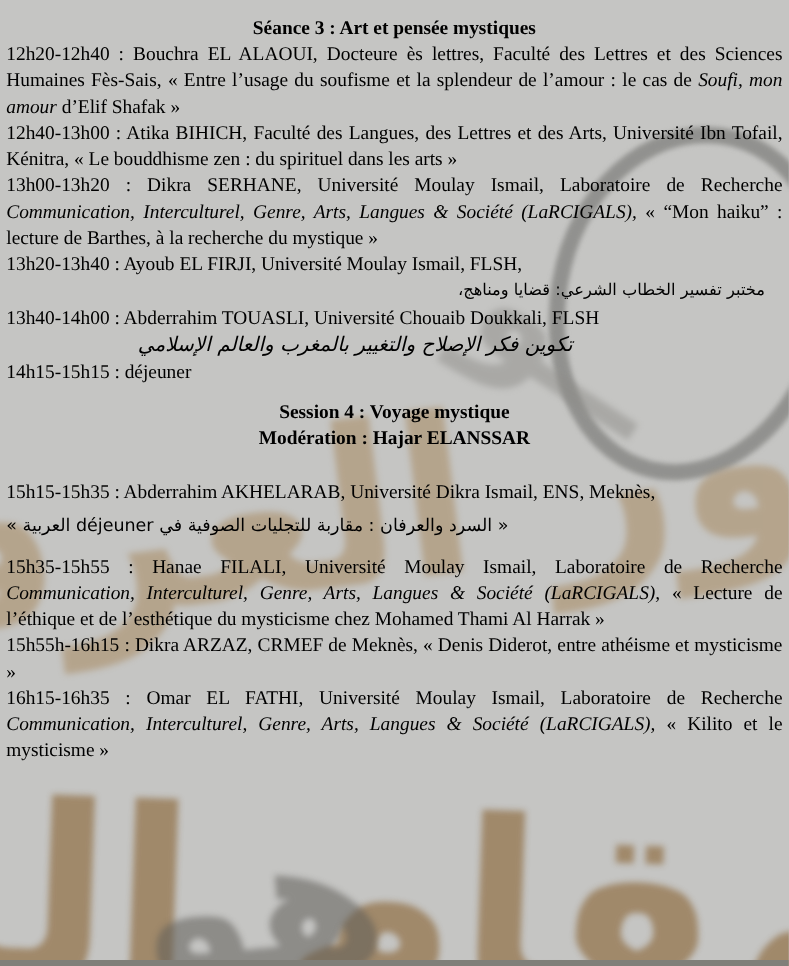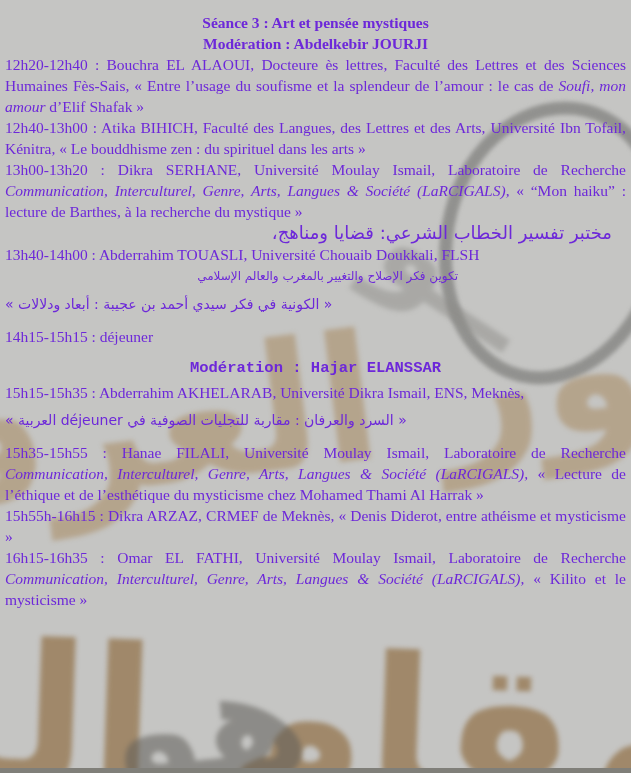--- a/index.html
+++ b/index.html
@@ -15,31 +15,31 @@
     position: absolute; inset: 0;
     padding: 12px 5px 0 5px;
     box-sizing: border-box;
     z-index: 2;
     font-size: 15.5px;
     line-height: 21px;
     color: #1b1b1b;
   }
   .heading { margin: 0; font-weight: bold; text-align: center; }
   .section + .section { margin-top: 11px; }
-  .section + .section .moderation { margin-bottom: 3px; font-family: Liberation Mono, monospace; }
+  .section + .section .moderation { margin-bottom: 22px; }
   .para { margin: 0; text-align: justify; }
   .seg-b { font-weight: normal; }
   .seg-i { font-style: italic; }
   
   .v-ar-note-right, .v-ar-note-indent, .v-ar-title-full, .v-ar-title-left {
     direction: rtl;
     font-family: "DejaVu Sans", sans-serif;
   }
-  .v-ar-note-right  { text-align: right; font-size: 18px; line-height: 22px; margin-right: 14px; }
-  .v-ar-note-indent { text-align: right; font-size: 12px; line-height: 22px; margin-right: 168px; }
+  .v-ar-note-right  { text-align: right; font-size: 13px; line-height: 22px; margin-right: 14px; }
+  .v-ar-note-indent { text-align: right; font-size: 16px; line-height: 22px; margin-right: 168px; font-style: italic; }
   .v-ar-title-full  { font-weight: bold; font-size: 14px; line-height: 25px;
                       margin: 4px 0 6px; text-align: justify; text-align-last: justify; }
   .v-ar-title-left  { font-weight: bold; font-size: 14px; line-height: 25px;
                       margin: 5px 0 9px; text-align: left; }
   
   #watermark { position: absolute; inset: 0; z-index: 1; overflow: hidden; pointer-events: none; }
   .ring {
     position: absolute; top: 100px; right: -35px;
     width: 200px; height: 260px;
     border: 13px solid rgba(128,128,126,0.75);
@@ -69,34 +69,34 @@
 
 <div id="watermark">
   <div class="ring"></div>
 
 <span class="wm wm-0" style="color: rgb(142, 141, 137);">ــو</span>
     <span class="wm wm-1" style="color: rgb(165, 132, 87);">نور العرفان</span>
     <span class="wm wm-2" style="color: rgb(138, 100, 52);">مقام المحبة</span>
     <span class="wm wm-3" style="color: rgb(95, 93, 88);">هو</span>
   </div>
 
-<div id="content" style="color: #6d28d9;">
+<div id="content" style="color: #000000;">
     <section class="section">
       <p class="heading">Séance 3 : Art et pensée mystiques</p>
-      <p class="heading moderation">Modération : Abdelkebir JOURJI</p>
       <p class="para v-entry"><span class="seg-b">12h20-12h40</span><span class="seg-n"> : </span><span class="seg-b">Bouchra EL ALAOUI</span><span class="seg-n">, Docteure ès lettres, Faculté des Lettres et des Sciences Humaines Fès-Sais, « Entre l’usage du soufisme et la splendeur de l’amour : le cas de </span><span class="seg-i">Soufi, mon amour</span><span class="seg-n"> d’Elif Shafak »</span></p>
       <p class="para v-entry"><span class="seg-b">12h40-13h00</span><span class="seg-n"> : </span><span class="seg-b">Atika BIHICH</span><span class="seg-n">, Faculté des Langues, des Lettres et des Arts, Université Ibn Tofail, Kénitra, « Le bouddhisme zen : du spirituel dans les arts »</span></p>
       <p class="para v-entry"><span class="seg-b">13h00-13h20</span><span class="seg-n"> : </span><span class="seg-b">Dikra SERHANE</span><span class="seg-n">, Université Moulay Ismail, Laboratoire de Recherche </span><span class="seg-i">Communication, Interculturel, Genre, Arts, Langues &amp; Société (LaRCIGALS),</span><span class="seg-n"> « “Mon haiku” : lecture de Barthes, à la recherche du mystique »</span></p>
+      <p class="para v-entry"><span class="seg-b">13h20-13h40</span><span class="seg-n"> : </span><span class="seg-b">Ayoub EL FIRJI</span><span class="seg-n">, Université Moulay Ismail, FLSH,</span></p>
       <p class="para v-ar-note-right"><span class="seg-n">مختبر تفسير الخطاب الشرعي: قضايا ومناهج،</span></p>
       <p class="para v-entry"><span class="seg-b">13h40-14h00</span><span class="seg-n"> : </span><span class="seg-b">Abderrahim TOUASLI</span><span class="seg-n">, Université Chouaib Doukkali, FLSH</span></p>
       <p class="para v-ar-note-indent"><span class="seg-n">تكوين فكر الإصلاح والتغيير بالمغرب والعالم الإسلامي</span></p>
-      <p class="para v-ar-title-left"><span class="seg-b">« الكونية في فكر سيدي أحمد بن عجيبة : أبعاد ودلالات »</span></p>
       <p class="para v-break"><span class="seg-b">14h15-15h15</span><span class="seg-n"> : déjeuner</span></p>
     </section>
     <section class="section">
+      <p class="heading">Session 4 : Voyage mystique</p>
       <p class="heading moderation">Modération : Hajar ELANSSAR</p>
       <p class="para v-entry"><span class="seg-b">15h15-15h35</span><span class="seg-n"> : </span><span class="seg-b">Abderrahim AKHELARAB</span><span class="seg-n">, Université Dikra Ismail, ENS, Meknès,</span></p>
       <p class="para v-ar-title-left"><span class="seg-b">« السرد والعرفان : مقاربة للتجليات الصوفية في déjeuner العربية »</span></p>
       <p class="para v-entry"><span class="seg-b">15h35-15h55</span><span class="seg-n"> : </span><span class="seg-b">Hanae FILALI</span><span class="seg-n">, Université Moulay Ismail, Laboratoire de Recherche </span><span class="seg-i">Communication, Interculturel, Genre, Arts, Langues &amp; Société (LaRCIGALS),</span><span class="seg-n"> « Lecture de l’éthique et de l’esthétique du mysticisme chez Mohamed Thami Al Harrak »</span></p>
       <p class="para v-entry"><span class="seg-b">15h55h-16h15</span><span class="seg-n"> : </span><span class="seg-b">Dikra ARZAZ</span><span class="seg-n">, CRMEF de Meknès, « Denis Diderot, entre athéisme et mysticisme »</span></p>
       <p class="para v-entry"><span class="seg-b">16h15-16h35</span><span class="seg-n"> : </span><span class="seg-b">Omar EL FATHI</span><span class="seg-n">, Université Moulay Ismail, Laboratoire de Recherche </span><span class="seg-i">Communication, Interculturel, Genre, Arts, Langues &amp; Société (LaRCIGALS),</span><span class="seg-n"> « Kilito et le mysticisme »</span></p>
     </section>
   </div>
 
 <div id="bottom-bar" style="background: rgb(128, 127, 121);"></div>

